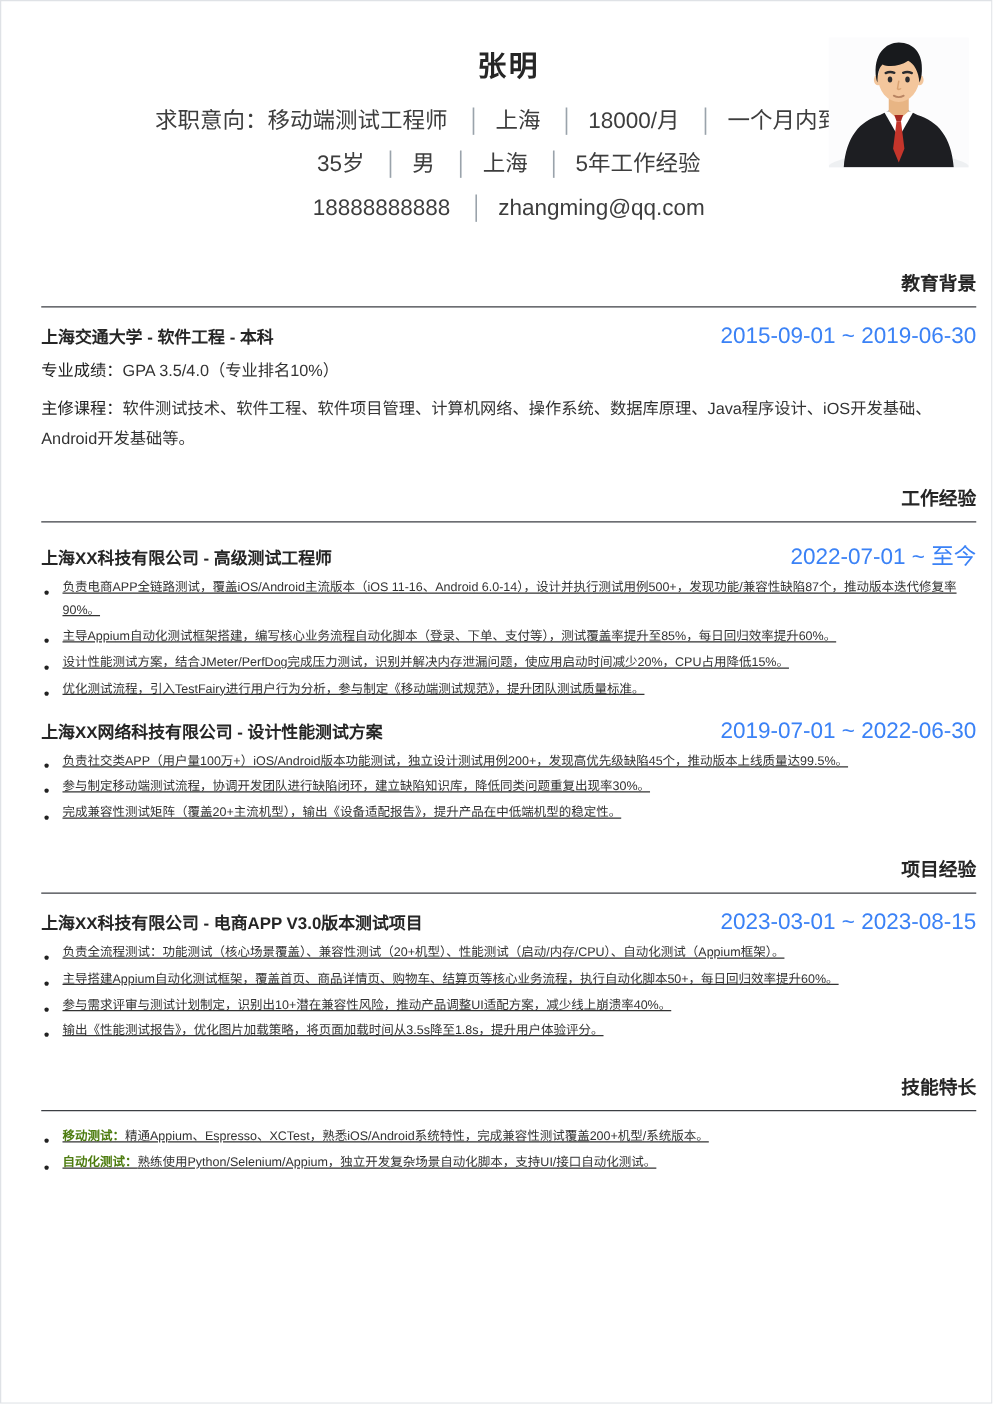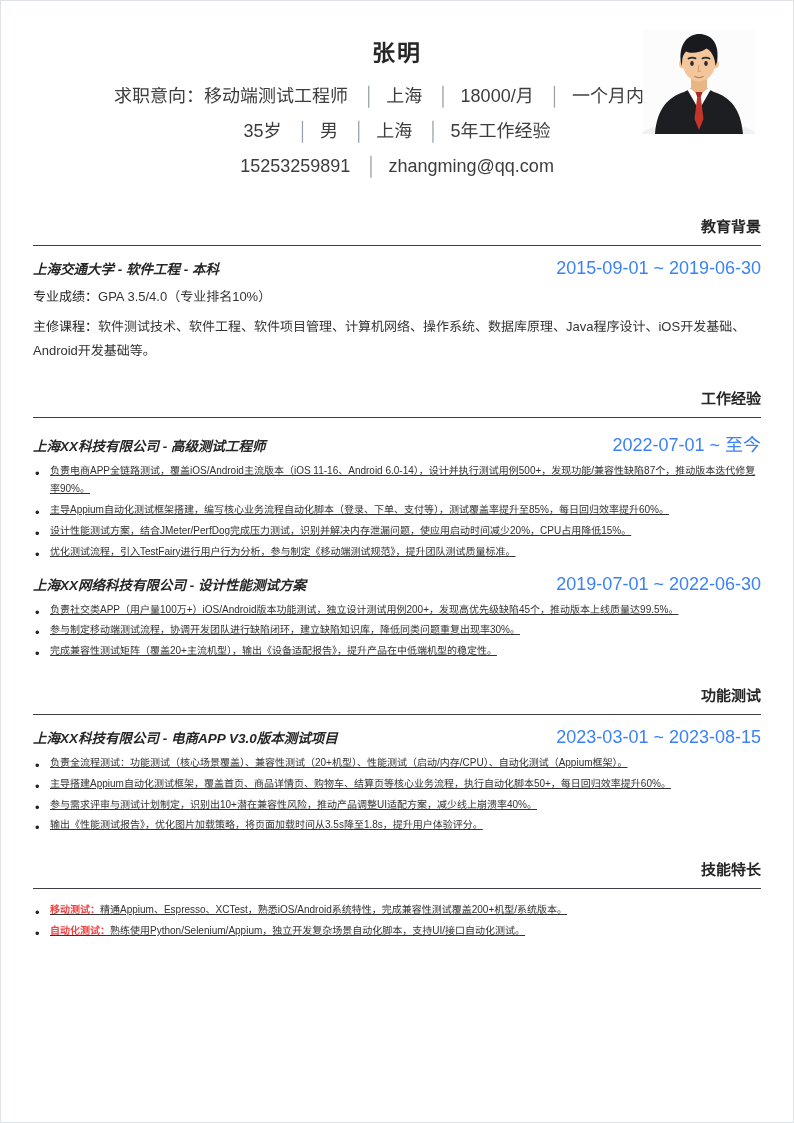--- a/index.html
+++ b/index.html
@@ -1,52 +1,52 @@
 <!DOCTYPE html>
 <html lang="zh-CN"><head>
 <meta charset="utf-8">
 <style>
   html,body{margin:0;padding:0;background:#ffffff;}
   body{font-family:"Liberation Sans","DejaVu Sans",sans-serif;}
   .page{
     width:794px;height:1123px;box-sizing:border-box;
     background:#ffffff;border:1px solid #dfe2e6;
-    padding:26px 32px 0 32px;position:relative;overflow:hidden;
+    padding:26px 12px 0 32px;position:relative;overflow:hidden;
     color:#333;
   }
   
   .header{position:relative;text-align:center;padding-bottom:4px;}
   .name{font-size:23px;font-weight:700;color:#262626;letter-spacing:2px;margin:7px 0 15px 0;}
   .info-line{font-size:18px;color:#3d3d3d;margin:9px 0;line-height:1.45;}
   .sep{color:#9aa3ab;margin:0 11px;font-weight:400;}
   .intent-label{color:#3d3d3d;}
   .photo{
     position:absolute;top:-4px;right:6px;width:112px;height:104px;
     overflow:hidden;background:#fcfcfd;
   }
   
   .section{margin-top:23px;}
   .sec-title{
     font-size:15px;font-weight:700;color:#262626;margin:0 0 12px 0;
     padding-bottom:9px;border-bottom:1px solid #3c3f44;text-align:right;
   }
   .entry-head{display:flex;justify-content:space-between;align-items:baseline;margin:12px 0 6px 0;}
-  .entry-title{font-weight:700;font-size:13.5px;color:#262626;font-style:italic;}
+  .entry-title{font-weight:700;font-size:13.5px;color:#262626;}
   .entry-date{font-size:18px;color:#3b82f6;white-space:nowrap;}
   .labeled{margin:5px 0;font-size:13px;line-height:1.88;color:#333;}
   .labeled b{color:#222;font-weight:400;}
   ul.bullets{list-style:none;margin:2px 0 0 0;padding:0;}
   ul.bullets li{
     position:relative;padding-left:17px;margin:2px 0;
     font-size:10px;line-height:1.88;color:#333;text-decoration:underline;
   }
   ul.bullets li::before{
     content:"\2022";position:absolute;left:2px;top:0;color:#222;font-size:13px;
   }
-  ul.bullets li b{color:#ef4444;font-weight:700;}
+  ul.bullets li b{color:#4d7c0f;font-weight:700;}
 </style>
 </head>
 <body>
 
 <div class="page">
 
   <header class="header">
     <div class="photo">
       <svg width="112" height="104" viewBox="0 0 112 104" xmlns="http://www.w3.org/2000/svg" aria-hidden="true">
         <rect x="0" y="0" width="112" height="104" fill="#fcfcfd"></rect>
@@ -79,21 +79,21 @@
     </p>
 
     <p class="info-line">
       <span>35岁</span>
       <span class="sep">│</span><span>男</span>
       <span class="sep">│</span><span>上海</span>
       <span class="sep">│</span><span>5年工作经验</span>
     </p>
 
     <p class="info-line">
-      <span>15253259891</span>
+      <span>18888888888</span>
       <span class="sep">│</span><span>zhangming@qq.com</span>
     </p>
   </header>
 
   <section class="section">
     <h2 class="sec-title">教育背景</h2>
     <div class="entry">
       <div class="entry-head">
         <span class="entry-title">上海交通大学 - 软件工程 - 本科</span>
         <span class="entry-date">2015-09-01 ~ 2019-06-30</span>
@@ -126,21 +126,21 @@
       </div>
       <ul class="bullets">
         <li><span>负责社交类APP（用户量100万+）iOS/Android版本功能测试，独立设计测试用例200+，发现高优先级缺陷45个，推动版本上线质量达99.5%。</span></li>
         <li><span>参与制定移动端测试流程，协调开发团队进行缺陷闭环，建立缺陷知识库，降低同类问题重复出现率30%。</span></li>
         <li><span>完成兼容性测试矩阵（覆盖20+主流机型），输出《设备适配报告》，提升产品在中低端机型的稳定性。</span></li>
       </ul>
     </div>
   </section>
 
   <section class="section">
-    <h2 class="sec-title">功能测试</h2>
+    <h2 class="sec-title">项目经验</h2>
     <div class="entry">
       <div class="entry-head">
         <span class="entry-title">上海XX科技有限公司 - 电商APP V3.0版本测试项目</span>
         <span class="entry-date">2023-03-01 ~ 2023-08-15</span>
       </div>
       <ul class="bullets">
         <li><span>负责全流程测试：功能测试（核心场景覆盖）、兼容性测试（20+机型）、性能测试（启动/内存/CPU）、自动化测试（Appium框架）。</span></li>
         <li><span>主导搭建Appium自动化测试框架，覆盖首页、商品详情页、购物车、结算页等核心业务流程，执行自动化脚本50+，每日回归效率提升60%。</span></li>
         <li><span>参与需求评审与测试计划制定，识别出10+潜在兼容性风险，推动产品调整UI适配方案，减少线上崩溃率40%。</span></li>
         <li><span>输出《性能测试报告》，优化图片加载策略，将页面加载时间从3.5s降至1.8s，提升用户体验评分。</span></li>

